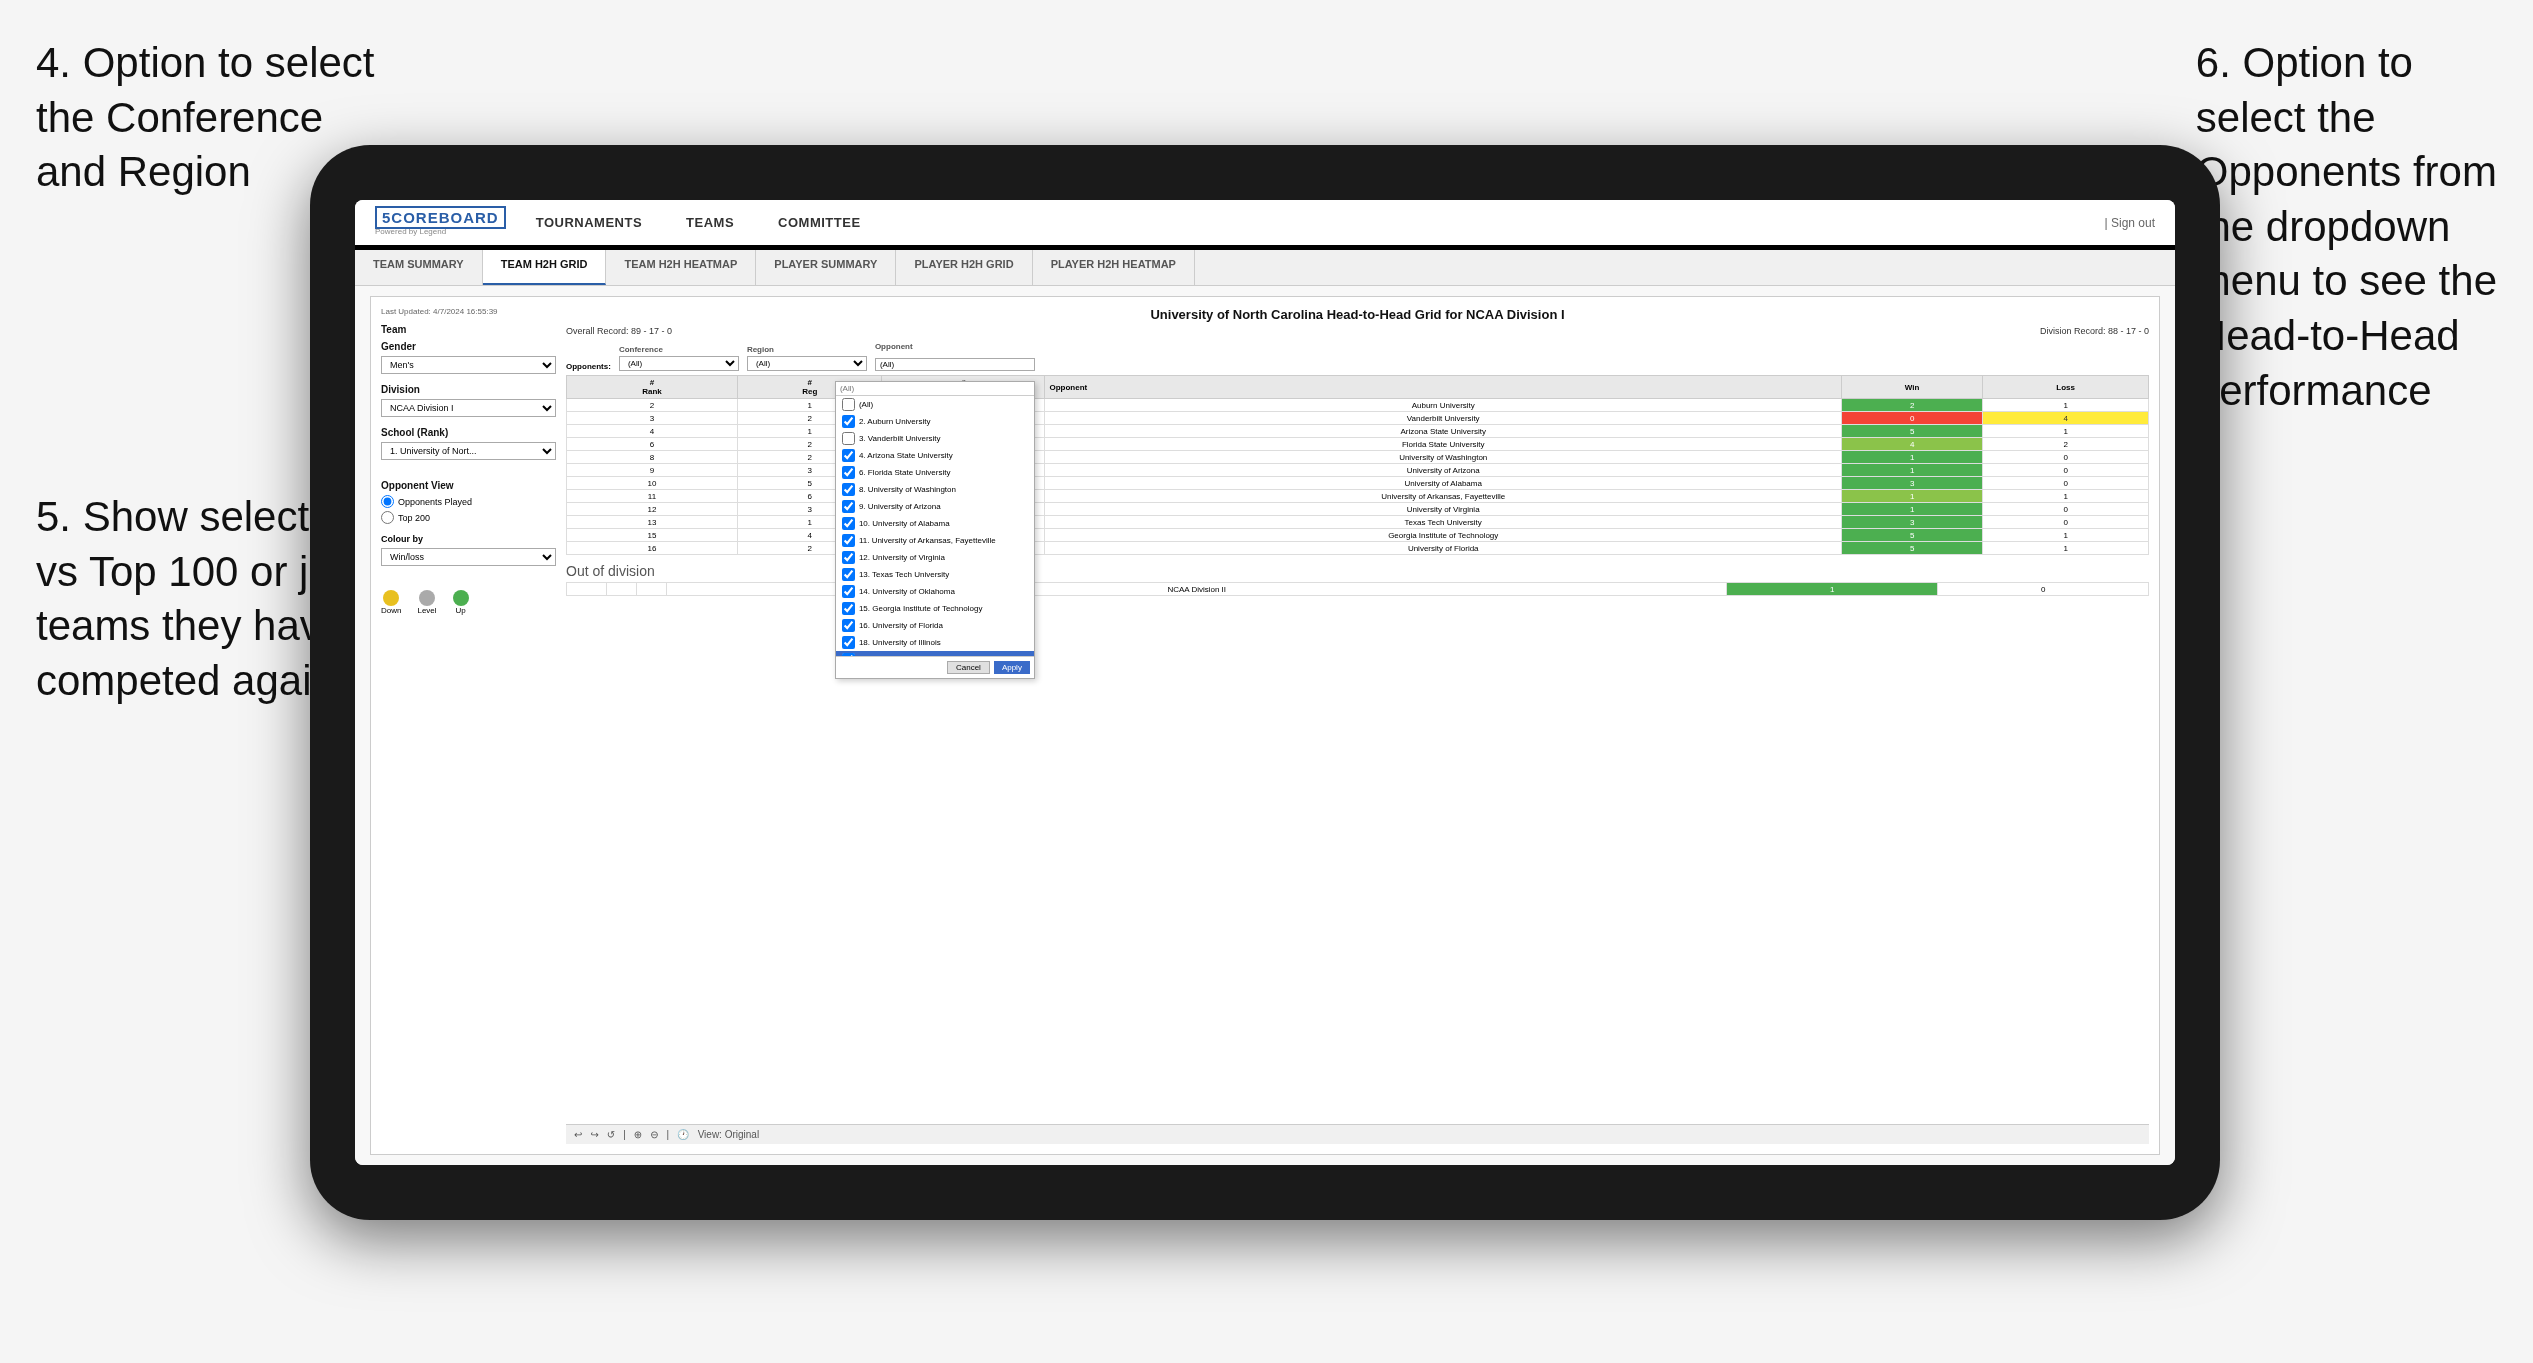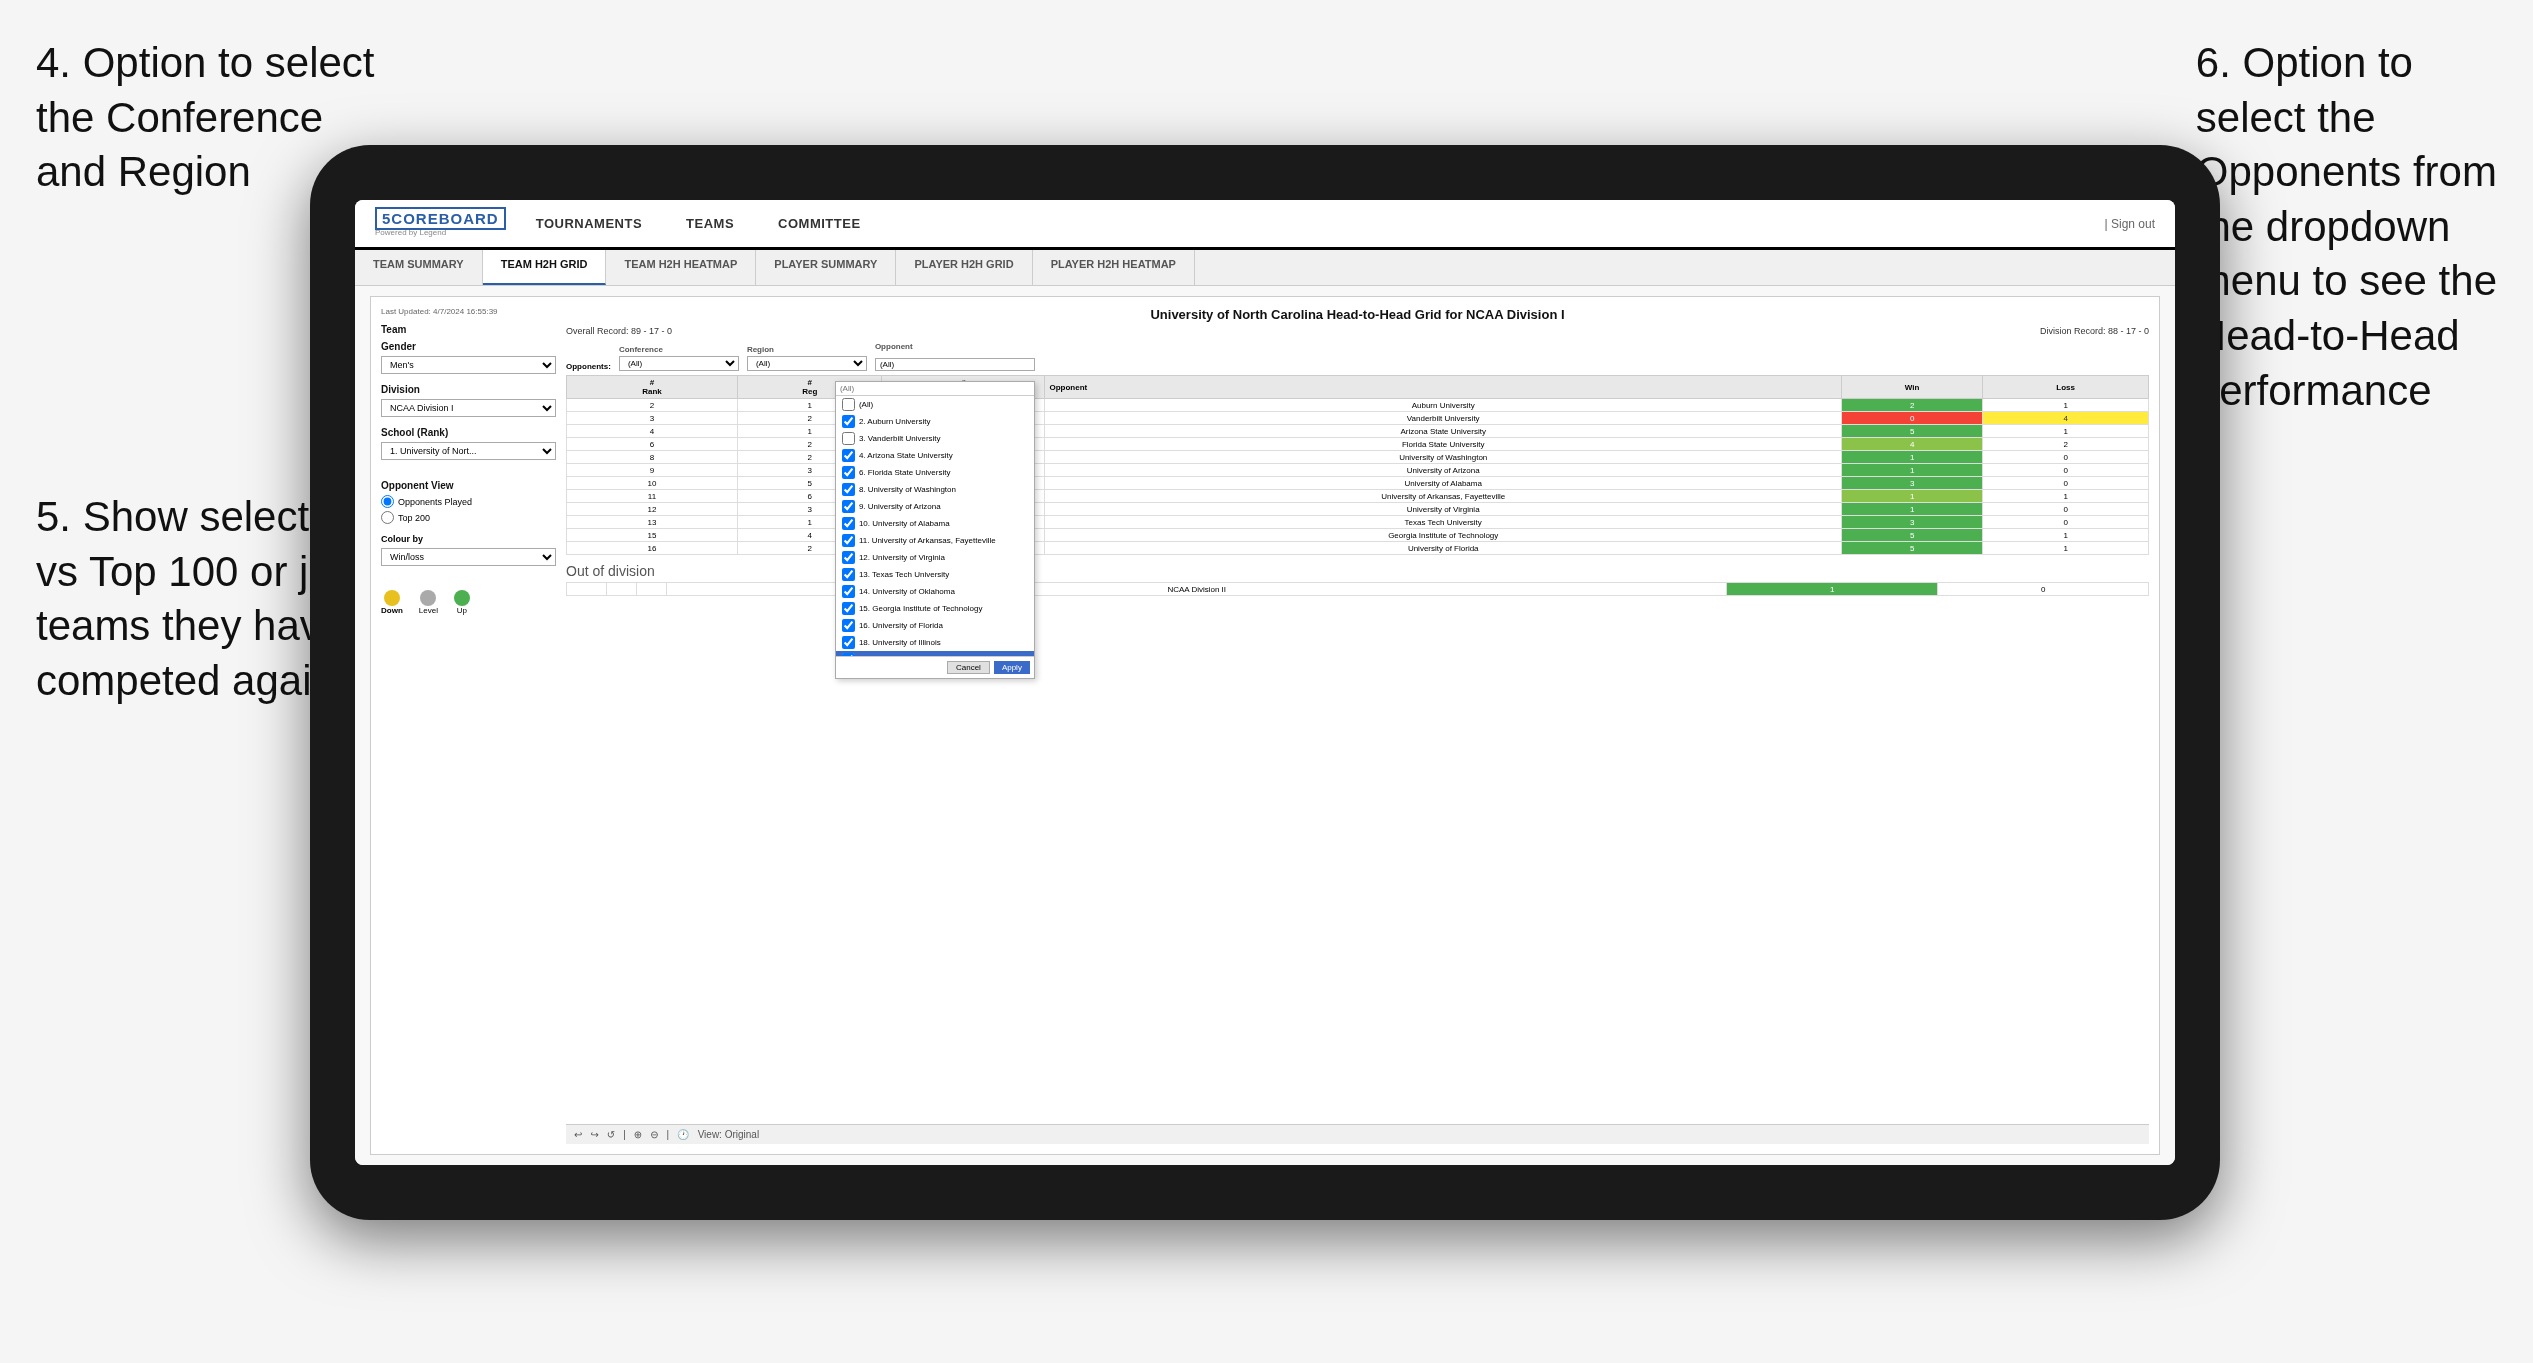--- a/index.html
+++ b/index.html
@@ -42,21 +42,21 @@
       background: #fff;
       border-radius: 8px;
       overflow: hidden;
       display: flex;
       flex-direction: column;
     }
 
     
     .nav-bar {
       background: #fff;
-      border-bottom: 3px solid #000000;
+      border-bottom: 5px solid #000000;
       padding: 8px 20px;
       display: flex;
       align-items: center;
       gap: 30px;
       height: 50px;
     }
 
     .nav-links {
       display: flex;
       gap: 44px;
@@ -463,21 +463,21 @@
               <span>Top 200</span>
             </label>
           </div>
 
           <div class="colour-label">Colour by</div>
           <select class="panel-select">
             <option>Win/loss</option>
           </select>
 
           <div style="margin-top:14px; display:flex; gap:16px;">
-            <div style="text-align:center;font-weight:bold;">
+            <div style="text-align:center;">
               <div class="dot" style="background:#e8c020; margin:auto;"></div>
               <div class="dot-label">Down</div>
             </div>
             <div style="text-align:center;">
               <div class="dot" style="background:#aaa; margin:auto;"></div>
               <div class="dot-label">Level</div>
             </div>
             <div style="text-align:center;">
               <div class="dot" style="background:#4caf50; margin:auto;"></div>
               <div class="dot-label">Up</div>

